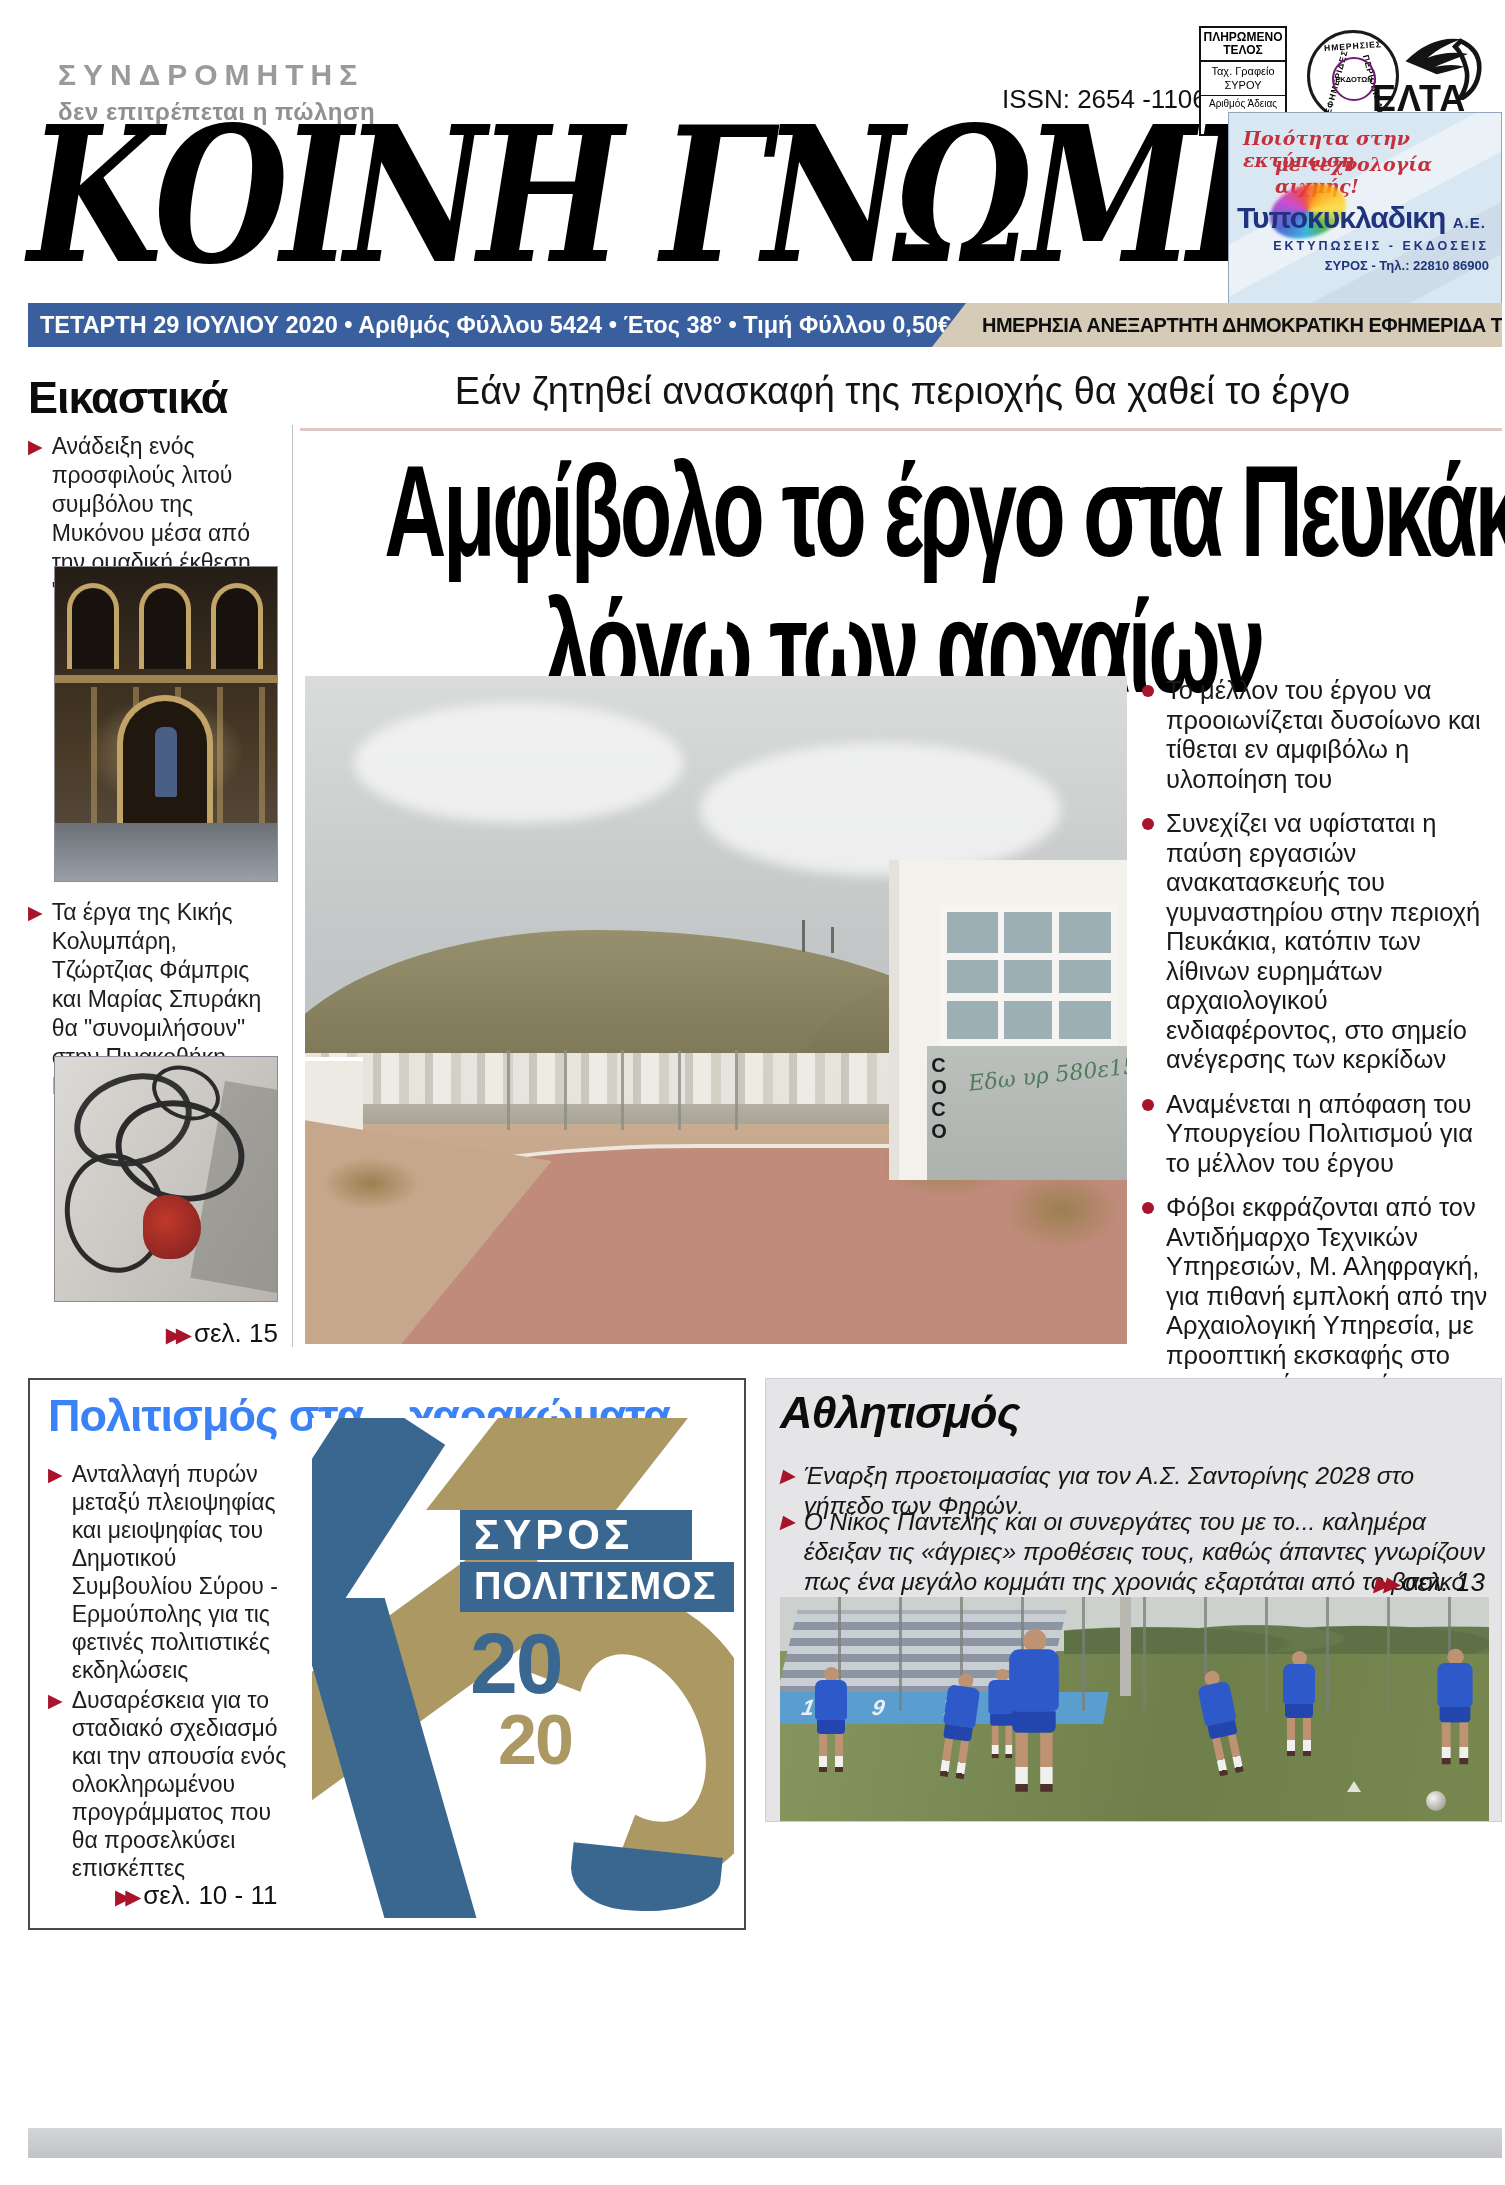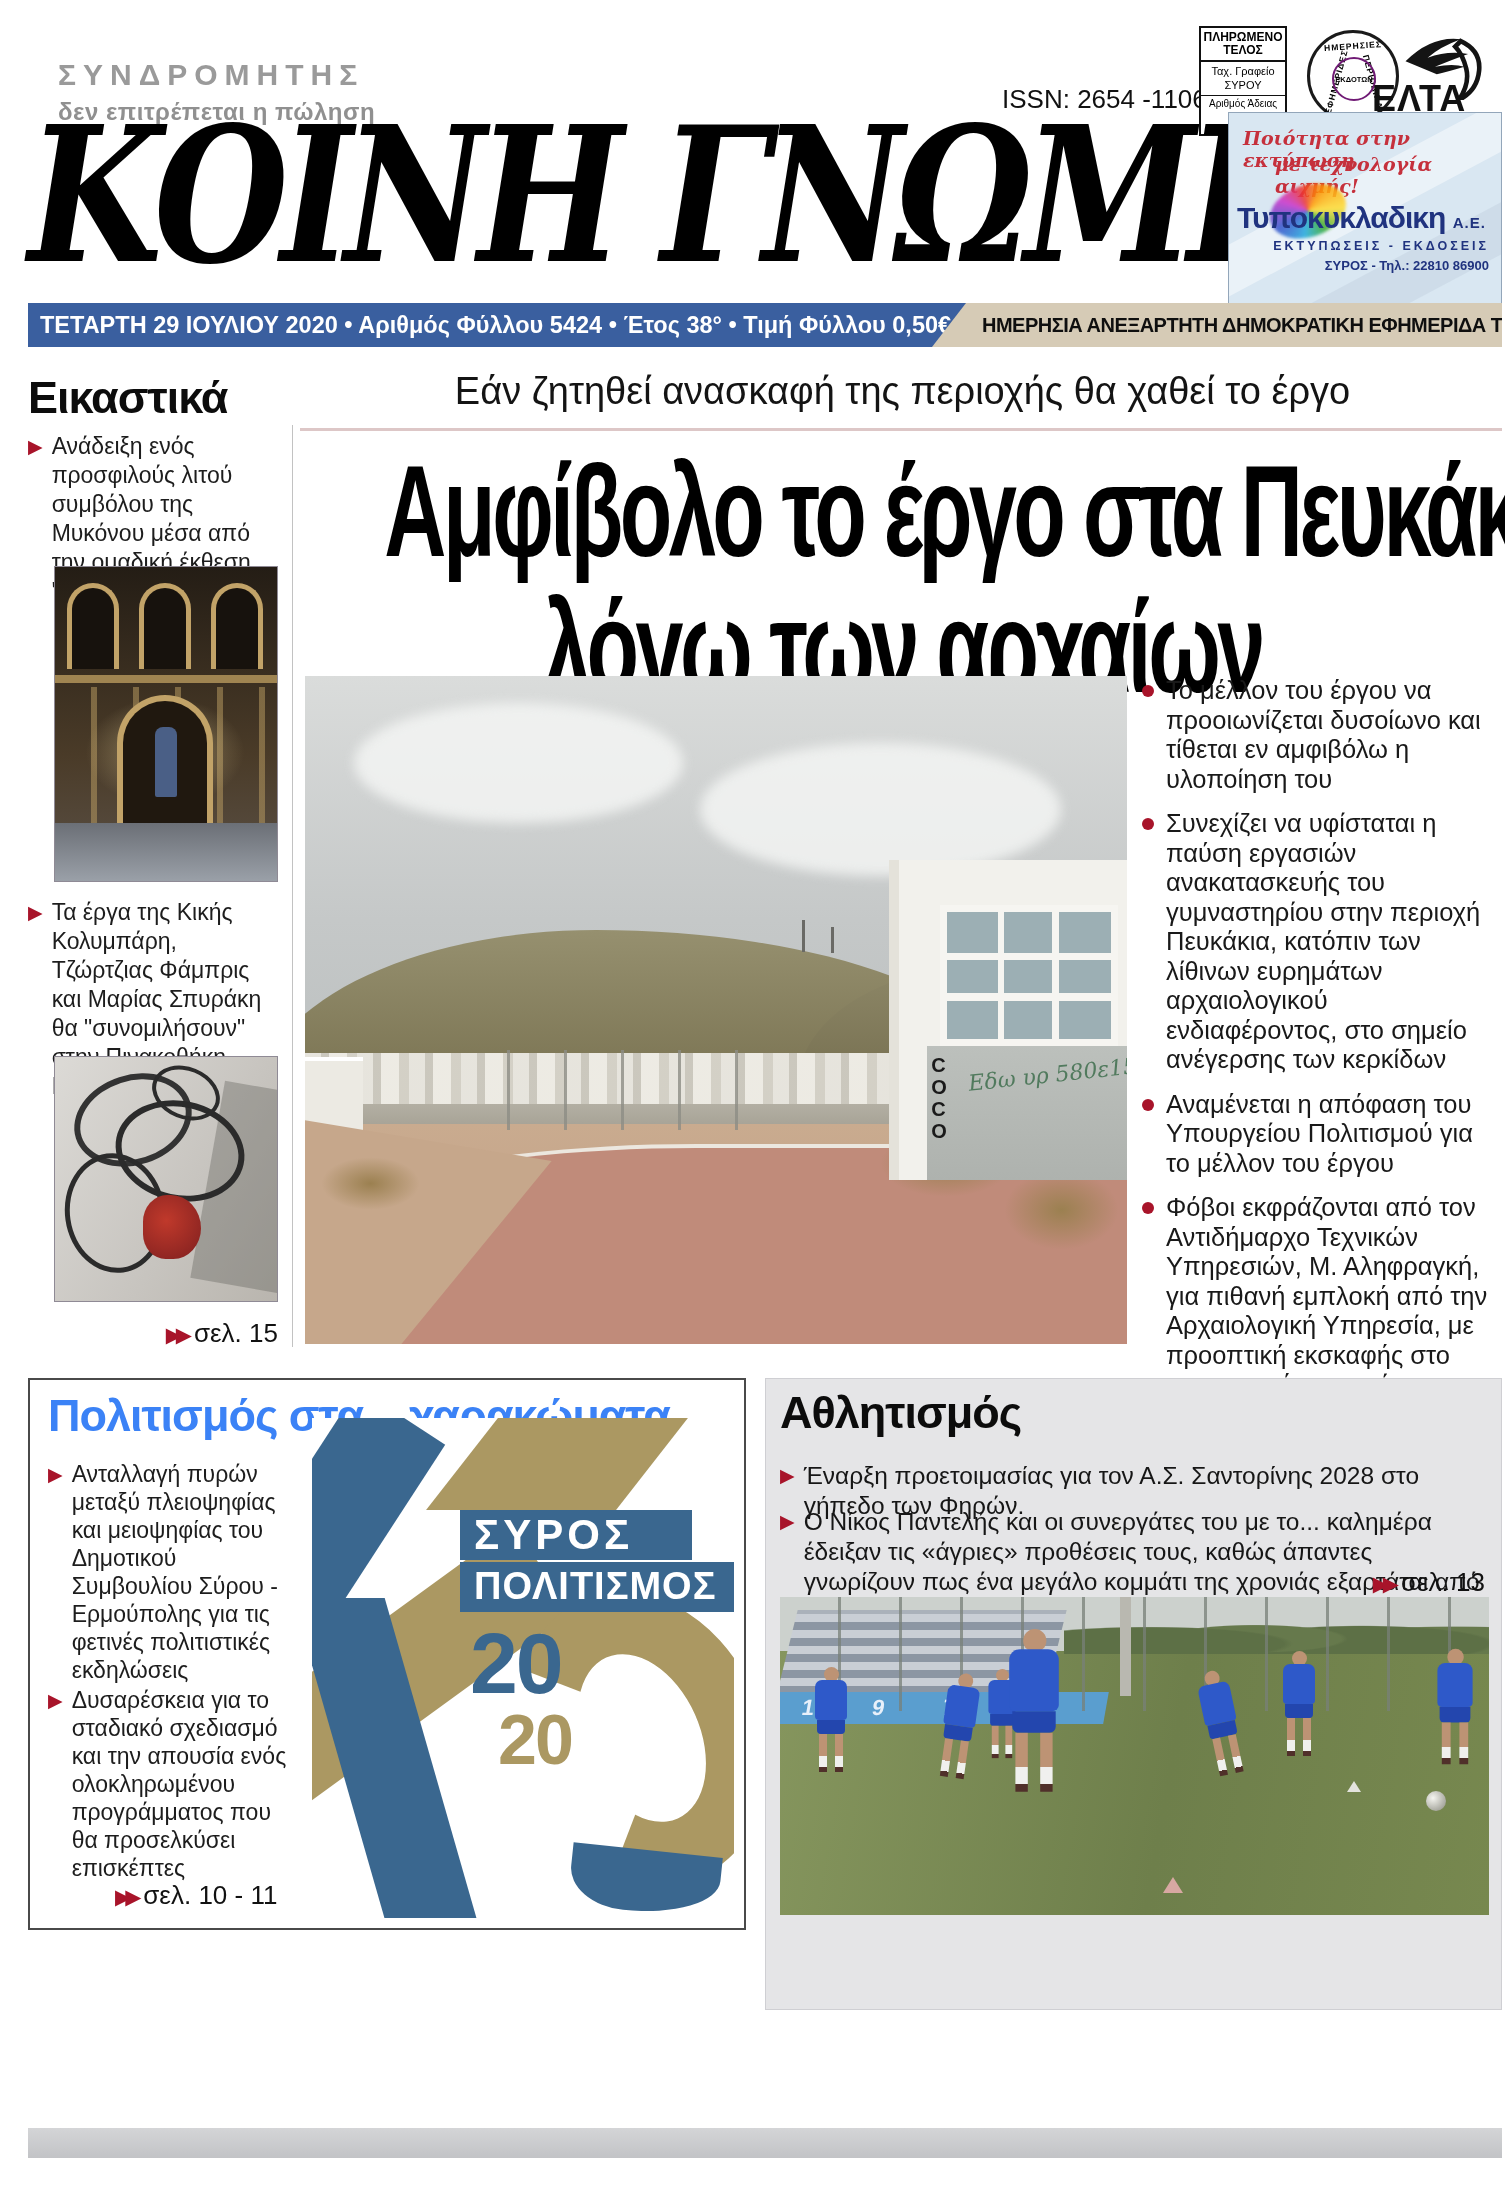--- a/index.html
+++ b/index.html
@@ -129,21 +129,21 @@
   .sy-blue-vert { position:absolute; left:28px; top:180px; width:92px; height:330px; background:#3a678f; transform:skewX(16deg);}
   .sy-gold-diag { position:absolute; left:-30px; top:300px; width:360px; height:104px; background:#ab9862; transform:rotate(-36deg); transform-origin:left bottom;}
   .sy-bar1 { position:absolute; left:148px; top:92px; width:232px; height:50px; background:#3a678f; color:#fff; font-weight:bold; font-size:42px; letter-spacing:4px; line-height:50px; padding-left:14px;}
   .sy-bar2 { position:absolute; left:148px; top:144px; width:274px; height:50px; background:#3a678f; color:#fff; font-weight:bold; font-size:38px; letter-spacing:1px; line-height:48px; padding-left:14px;}
   .sy-20b { position:absolute; left:158px; top:196px; font-size:86px; font-weight:900; color:#3a678f; letter-spacing:-2px;}
   .sy-20g { position:absolute; left:186px; top:282px; font-size:70px; font-weight:900; color:#ab9862; letter-spacing:-2px;}
   .sy-c { position:absolute; left:210px; top:170px; width:240px; height:300px; border:62px solid #ab9862; border-left-color:transparent; border-radius:50%; transform:rotate(-24deg);}
   .sy-bluewedge { position:absolute; left:258px; top:432px; width:150px; height:62px; background:#3a678f; border-radius:0 0 100% 60% / 0 0 100% 100%; transform:rotate(6deg);}
 
   
-  .sports { position:absolute; left:765px; top:1378px; width:737px; height:632px; background:#e5e5e7; border:1px solid #cfcfd3; overflow:hidden;}
+  .sports { position:absolute; left:765px; top:1378px; width:737px; height:444px; background:#e5e5e7; border:1px solid #cfcfd3; overflow:hidden;font-style:italic;}
   .sp-head { position:absolute; left:14px; top:8px; font-size:45px; font-weight:900; letter-spacing:-1px; color:#0c0c0c;}
   .sp-b1 { position:absolute; left:14px; top:82px; width:710px;}
   .sp-b2 { position:absolute; left:14px; top:128px; width:710px;}
   .sp-text { font-size:24.5px; line-height:30px; color:#161616;}
   .sp-ref { position:absolute; right:16px; top:188px; font-size:26px; color:#111;}
   .pitch { position:absolute; left:14px; top:218px; width:709px; height:318px; background:linear-gradient(100deg,#86965e,#6e7f4b 55%,#77884f); overflow:hidden;}
   .pt-sky { position:absolute; left:0; top:0; width:100%; height:17%; background:#ccd1cd;}
   .pt-trees { position:absolute; left:40%; top:2%; width:60%; height:16%; background:radial-gradient(ellipse at 20% 80%,#5d7046 0 28%,transparent 30%),radial-gradient(ellipse at 45% 70%,#66794c 0 26%,transparent 28%),radial-gradient(ellipse at 70% 80%,#5d7046 0 30%,transparent 32%),radial-gradient(ellipse at 92% 75%,#66794c 0 26%,transparent 28%);}
   .pt-stand { position:absolute; left:1%; top:4%; width:38%; height:27%; background:repeating-linear-gradient(180deg,#c9ced5 0 8px,#8c96a3 8px 16px); transform:skewX(-14deg); border-top:4px solid #aab1ba;}
   .pt-wall { position:absolute; left:-2%; top:30%; width:48%; height:10%; background:#5a9ecf; transform:skewX(-10deg); color:#e8f0fa; font-weight:bold; font-size:22px; letter-spacing:26px; line-height:32px; padding-left:36px;}

